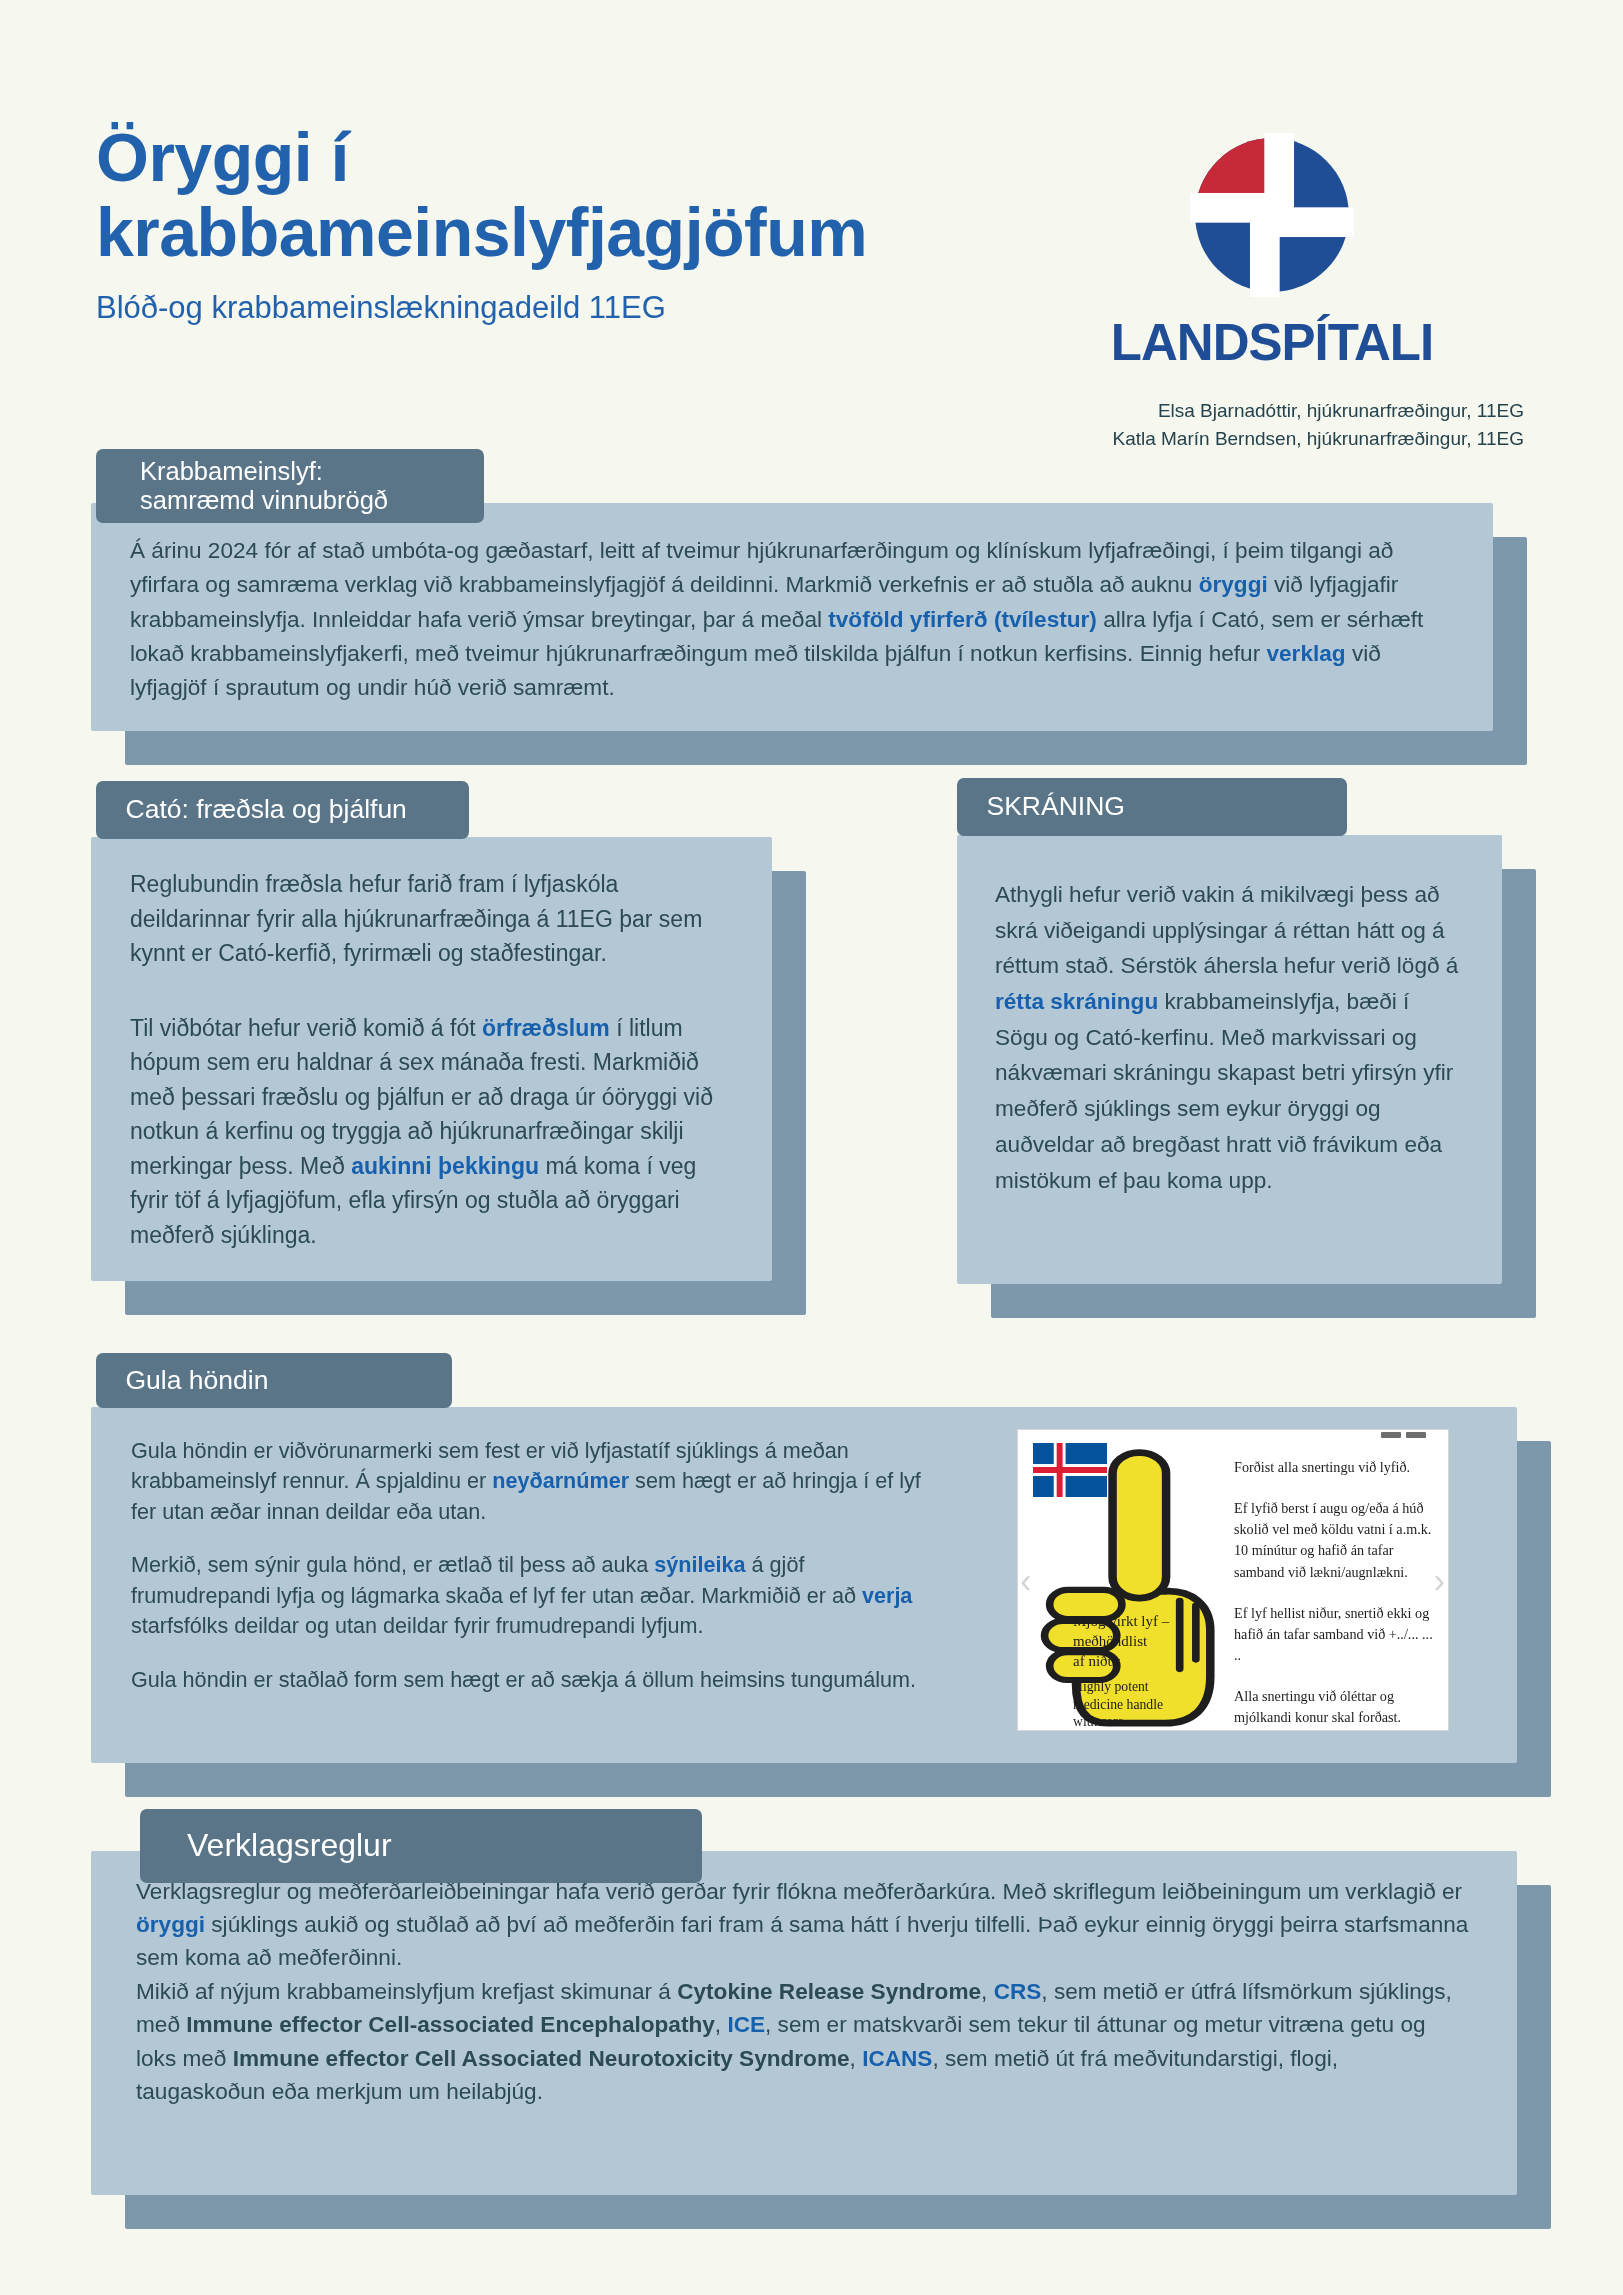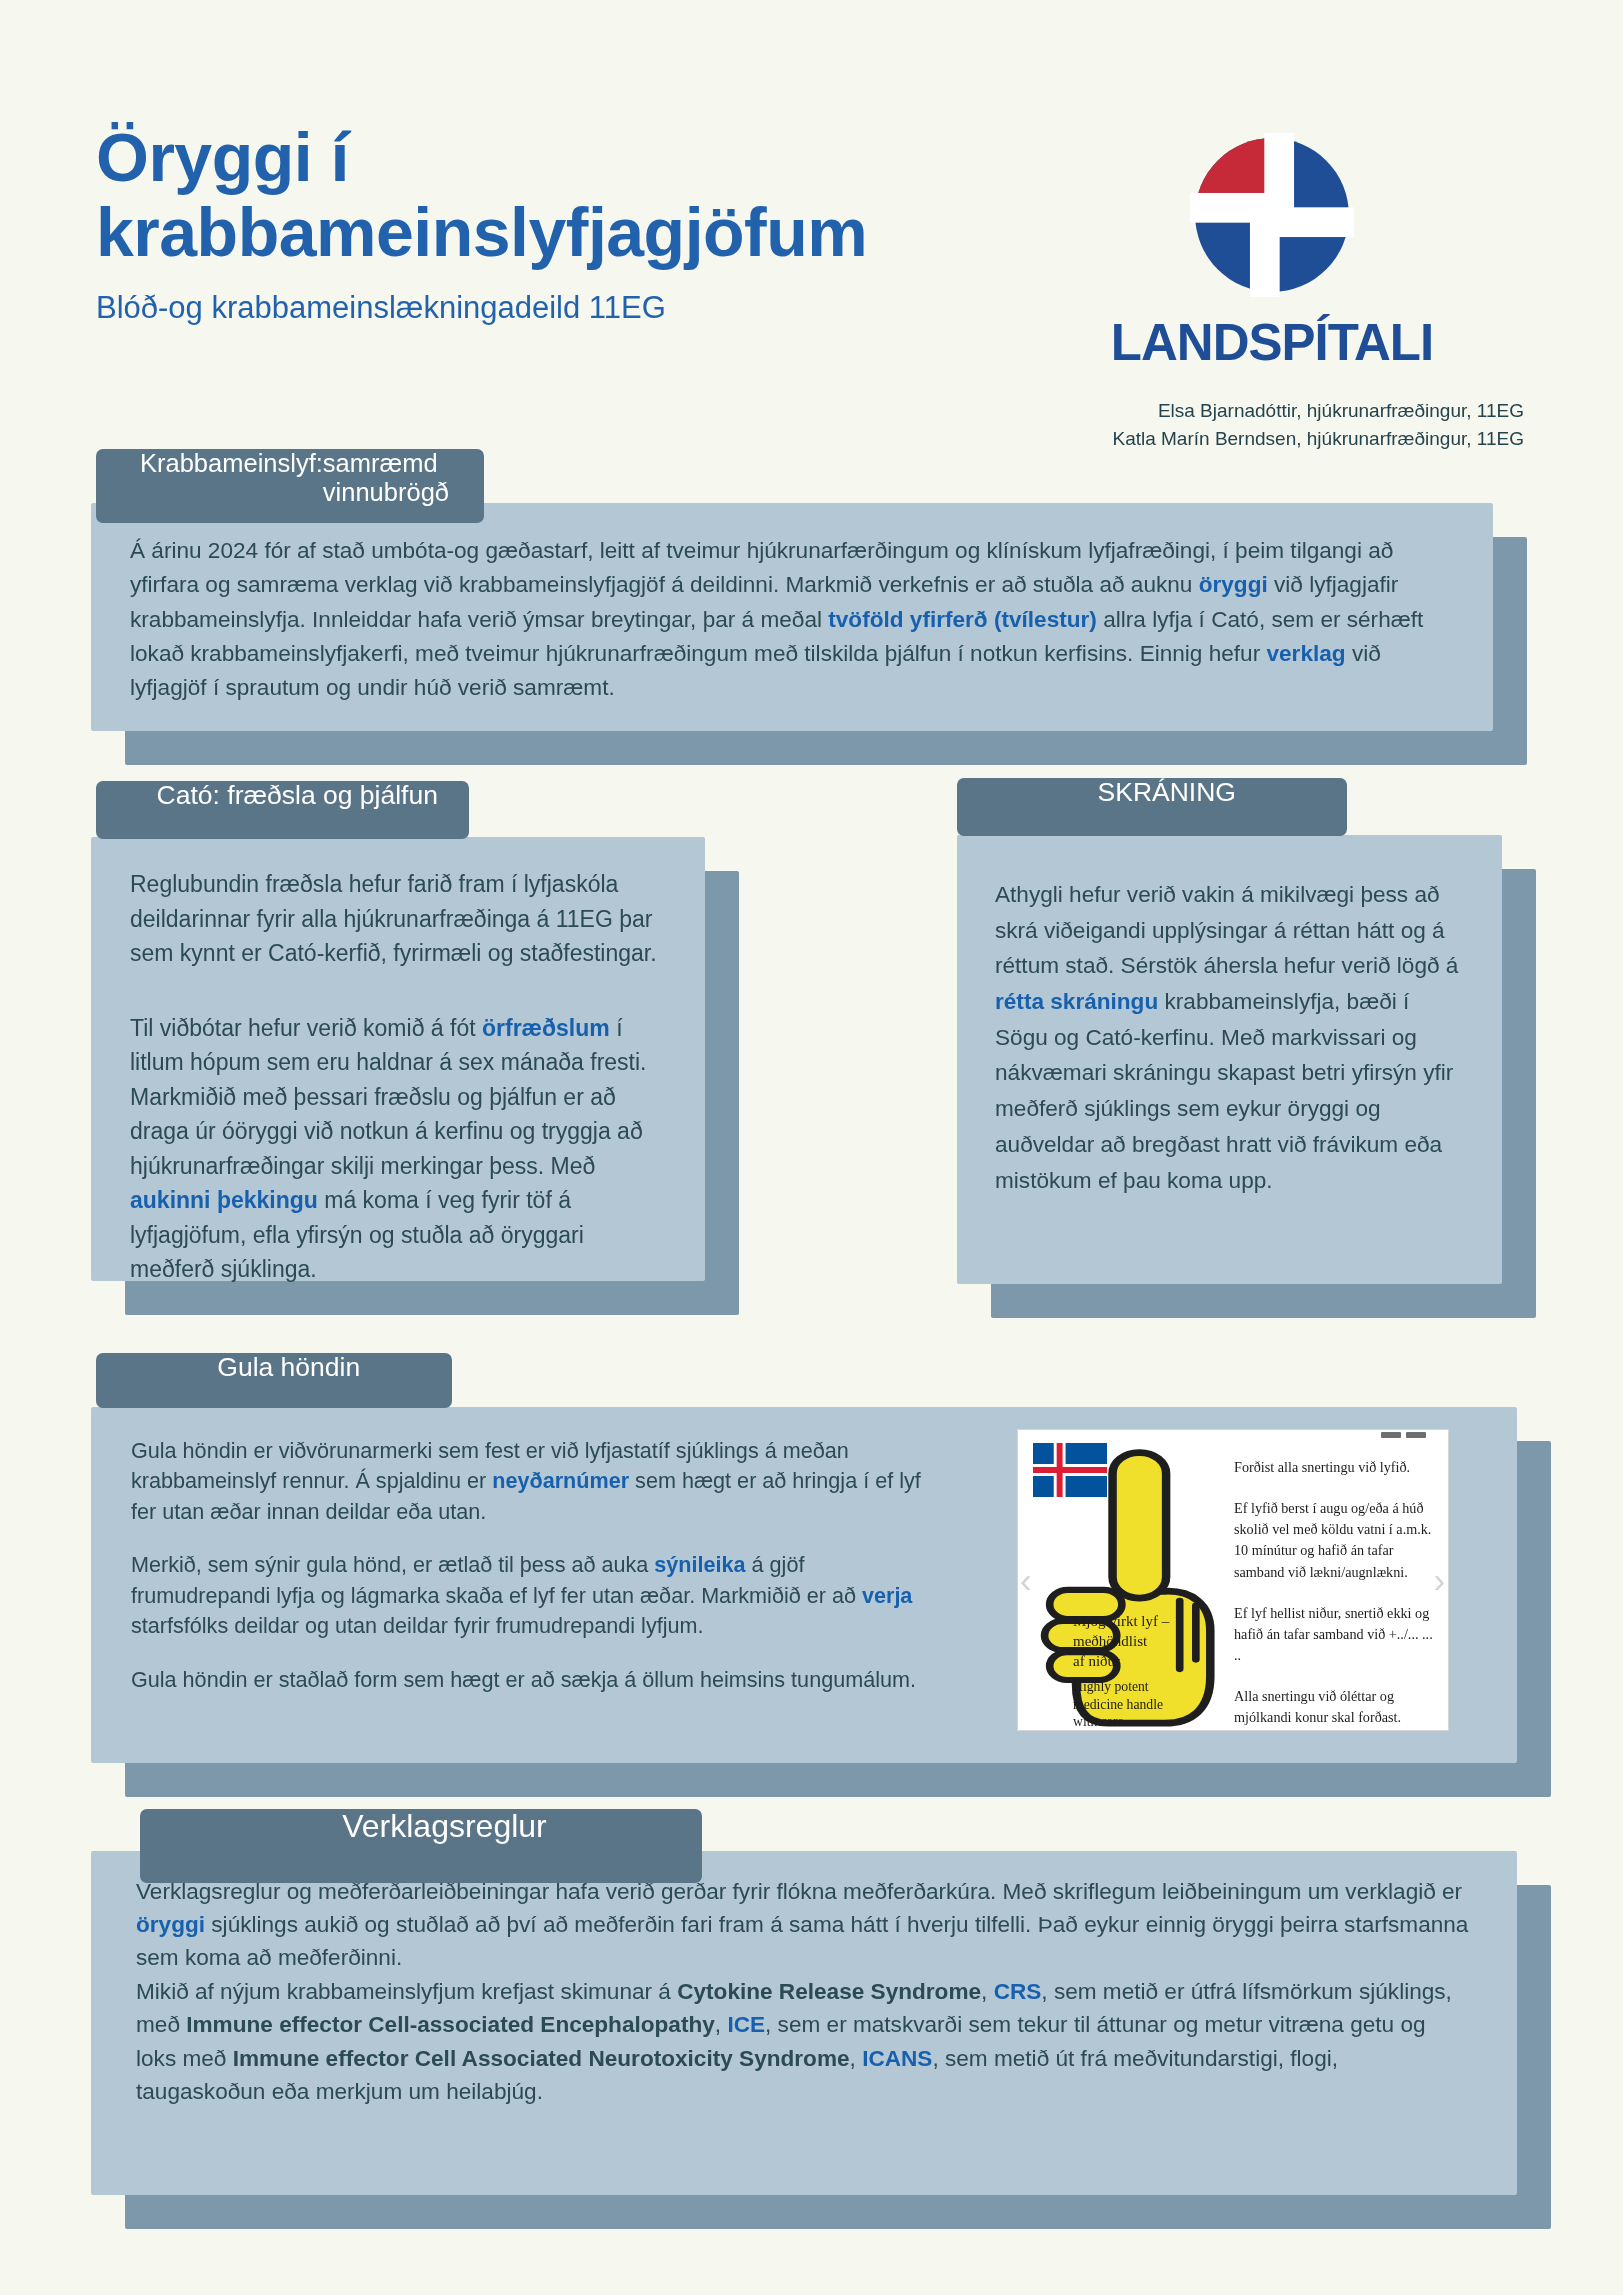--- a/index.html
+++ b/index.html
@@ -16,34 +16,34 @@
   .title-block{left:96px;top:120px;width:1007px;color:var(--title-blue);}
   .title-line{font-size:68px;font-weight:700;line-height:1.1;letter-spacing:-0.5px;}
   .subtitle{font-size:31px;font-weight:400;margin-top:20.6px;}
   .logo{left:1105px;top:133px;width:334px;text-align:center;}
   .logo svg{display:block;margin:0 auto;}
   .wordmark{margin-top:16px;font-size:51px;font-weight:700;letter-spacing:-1px;color:var(--logo-blue);white-space:nowrap;}
   .credits{top:397px;right:99px;text-align:right;font-size:19px;line-height:1.45;color:var(--credit-text);}
 
   
   .tab{position:absolute;background:var(--tab-bg);color:#fff;border-radius:6.9px;z-index:5;
-       display:flex;flex-direction:row;justify-content:center;padding-left:29.5px;}
+       display:flex;flex-direction:column;justify-content:center;padding-left:29.5px;}
   .tab .t1{font-size:26.5px;line-height:1.12;font-weight:400;}
   .panel{position:absolute;background:var(--panel-bg);border-radius:2px;z-index:1;
          box-shadow:34px 34px 0 0 var(--shadow);}
   .rich{font-size:22.6px;line-height:1.52;color:var(--body-text);}
   .seg-accent{color:var(--accent);font-weight:700;}
   .seg-bold{font-weight:700;}
 
   .s1-tab{left:96px;top:449px;width:388px;height:74px;padding-left:44px;}
   .s1-tab .t1{font-size:25.5px;}
   .s1-panel{left:91px;top:503px;width:1402px;height:228px;padding:31px 39px;}
 
   .cato-tab{left:96px;top:781px;width:373px;height:58px;}
-  .cato-panel{left:91px;top:837px;width:614px;height:444px;padding:30px 34px 0 39px;}
+  .cato-panel{left:91px;top:837px;width:681px;height:444px;padding:30px 34px 0 39px;}
   .cato-panel .rich{font-size:23px;line-height:1.5;}
   .cato-p1{margin-bottom:40px;}
 
   .skraning-tab{left:957px;top:778px;width:390px;height:58px;}
   .skraning-panel{left:957px;top:835px;width:545px;height:449px;padding:42px 34px 0 38px;}
   .skraning-panel .rich{font-size:22.6px;line-height:1.58;}
 
   .gula-tab{left:96px;top:1353px;width:356px;height:55px;}
   .gula-panel{left:91px;top:1407px;width:1426px;height:356px;padding:28.5px 0 0 40px;}
   .gula-panel .rich{font-size:21.6px;line-height:1.42;width:805px;}

